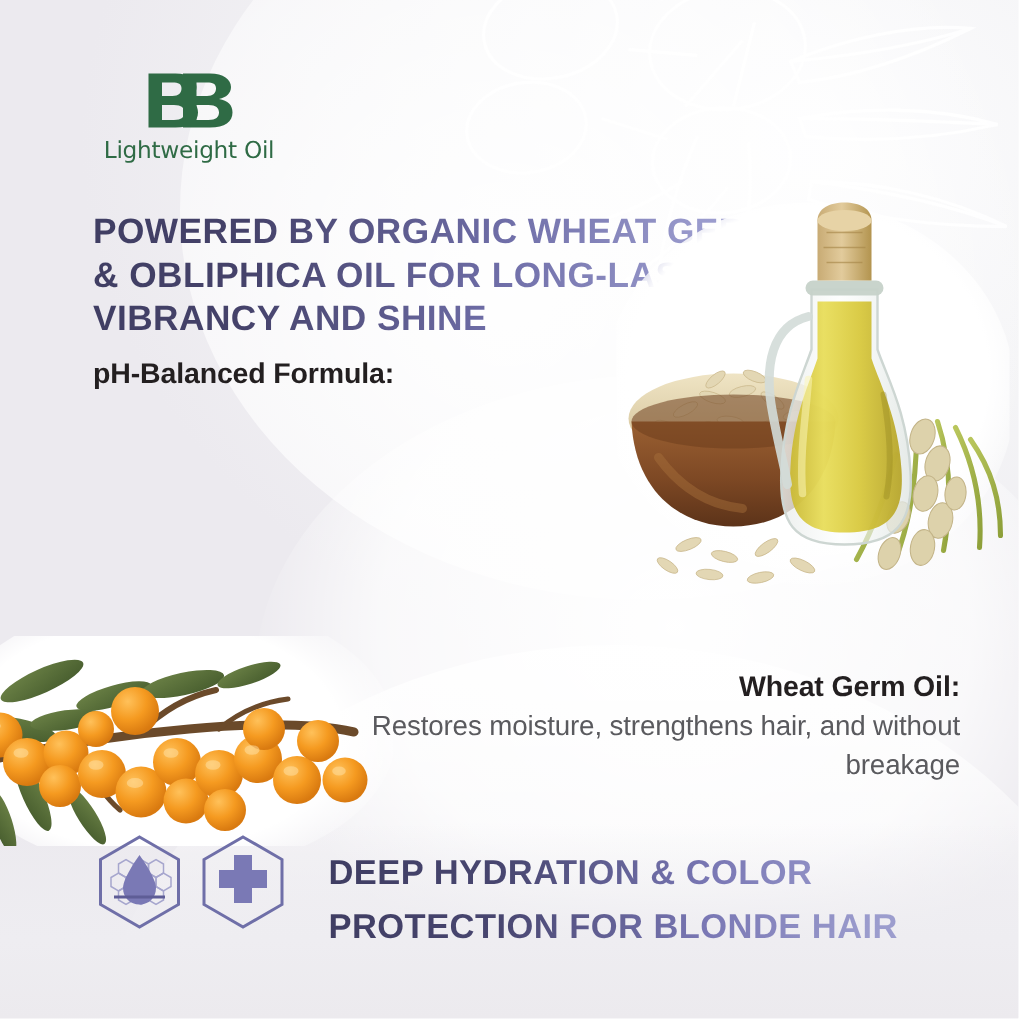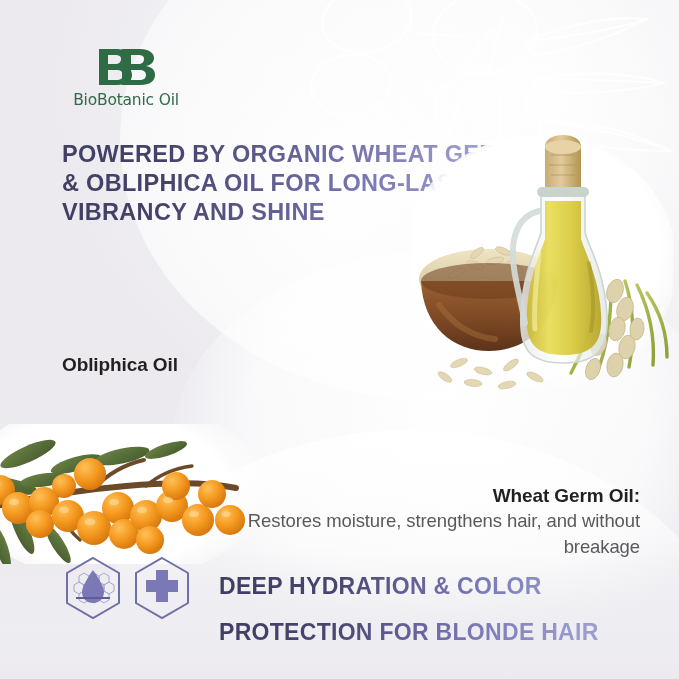--- a/index.html
+++ b/index.html
@@ -105,39 +105,39 @@
     display: block;
     font-size: 18.5px;
     font-weight: 400;
     color: #5a5a5e;
     line-height: 26px;
     letter-spacing: -0.1px;
   }
 
   .feature-ph     { left: 62px; top: 237px;  width: 400px; }
   .feature-obl    { left: 62px; top: 352px;  width: 420px; }
-  .feature-wheat  { left: 228px; top: 446px; width: 412px; text-align: right; margin-top: 37px; }
+  .feature-wheat  { left: 228px; top: 446px; width: 412px; text-align: right; }
 
   
   .badges {
     position: absolute;
     left: 64px; top: 556px;
     display: flex;
     gap: 11px;
     align-items: center;
   }
 
   
   .sub-headline {
     position: absolute;
     left: 219px; top: 563px;
     width: 450px;
     font-size: 23px;
     font-weight: 700;
-    line-height: 46px;
+    line-height: 36px;
     letter-spacing: 0.3px;
     text-transform: uppercase;
     background: linear-gradient(95deg, #3f3d62 0%, #484670 26%, #7977b4 56%, #9b9ccd 80%, #a3a4d2 100%);
     -webkit-background-clip: text;
     background-clip: text;
     color: transparent;
     -webkit-text-fill-color: transparent;
   }
 
   
@@ -183,21 +183,21 @@
     <div class="bg-bottom-fade"></div>
   </div>
 
   <div class="logo">
     <svg class="logo-mark" width="60" height="42" viewBox="0 0 60 42">
       <g fill="#2f6b45">
         <path d="M3 3 h18 c9 0 14 4 14 9 0 4-3 7-8 8 6 1 9 4 9 9 0 6-5 10-15 10 H3 Z M12 9 v9 h7 c4 0 6-2 6-5 0-3-2-4-6-4 Z M12 24 v10 h8 c5 0 7-2 7-5 0-3-2-5-7-5 Z"></path>
         <path d="M26 3 h18 c9 0 14 4 14 9 0 4-3 7-8 8 6 1 9 4 9 9 0 6-5 10-15 10 H26 Z M35 9 v9 h7 c4 0 6-2 6-5 0-3-2-4-6-4 Z M35 24 v10 h8 c5 0 7-2 7-5 0-3-2-5-7-5 Z"></path>
       </g>
     </svg>
-    <span class="logo-word">BioBotanic Oil</span>
+    <span class="logo-word">Lightweight Oil</span>
   </div>
 
   <div class="headline">POWERED BY ORGANIC WHEAT GERM &amp; OBLIPHICA OIL FOR LONG-LASTING VIBRANCY AND SHINE</div>
 
   <svg class="photo-wheat" viewBox="0 0 262 268">
     <defs>
       <linearGradient id="oilG" x1="0" y1="0" x2="1" y2="0">
         <stop offset="0%" stop-color="#c9b832"></stop>
         <stop offset="30%" stop-color="#e8dd57"></stop>
         <stop offset="62%" stop-color="#d8c83a"></stop>
@@ -292,24 +292,24 @@
     <rect x="126" y="54" width="52" height="10" rx="5" fill="#c6d2c9" opacity="0.95"></rect>
 
     <path d="M134 14 C134 6 142 2 152 2 C162 2 170 6 170 14 L170 54 L134 54 Z" fill="url(#corkG)"></path>
     <ellipse cx="152" cy="14" rx="18" ry="7" fill="#e7d3a6"></ellipse>
     <g stroke="#a8884a" stroke-width="0.9" opacity="0.65">
       <path d="M140 22 h24 M138 32 h28 M140 42 h24"></path>
     </g>
   </svg>
 
   <div class="feature feature-ph">
+    <span class="f-title">pH-Balanced Formula:</span>
   </div>
 
   <div class="feature feature-obl">
-    <span class="f-title">Obliphica Oil</span>
   </div>
 
   <svg class="photo-berry" viewBox="0 0 268 140">
     <defs>
       <radialGradient id="berryG" cx="35%" cy="30%" r="70%">
         <stop offset="0%" stop-color="#ffc15a"></stop>
         <stop offset="55%" stop-color="#f59a20"></stop>
         <stop offset="100%" stop-color="#d97a10"></stop>
       </radialGradient>
       <linearGradient id="leafG" x1="0" y1="0" x2="1" y2="1">

